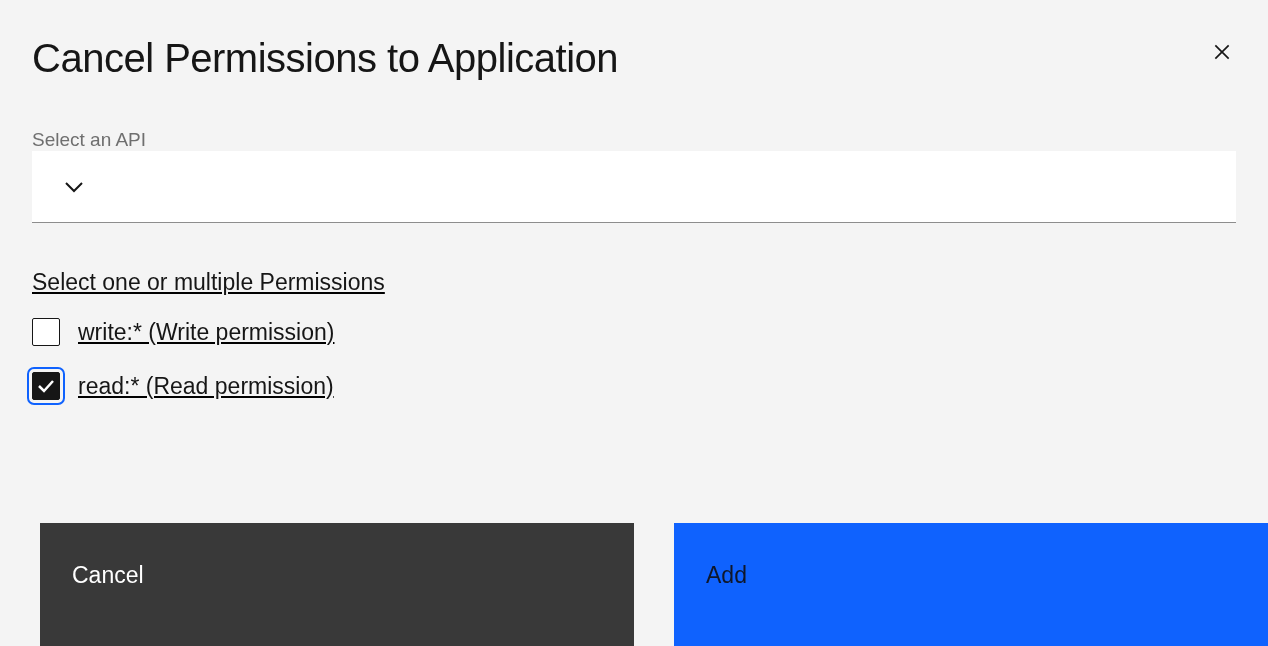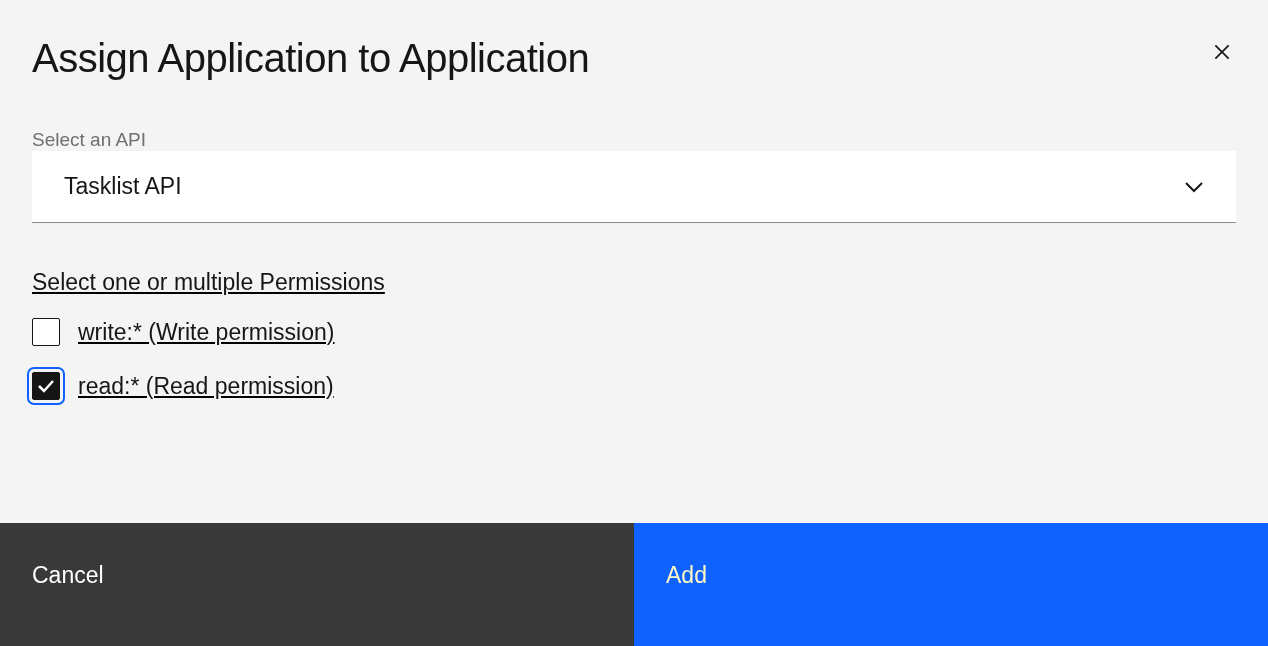--- a/index.html
+++ b/index.html
@@ -133,50 +133,50 @@
     .btn {
       flex: 1;
       border: none;
       cursor: pointer;
       font-size: 23px;
       text-align: left;
       padding: 0 32px;
       display: flex;
       align-items: flex-start;
       padding-top: 39px;
+      margin-left: 40px;
     }
     .btn-cancel {
       background: #393939;
       color: #ffffff;
     }
     .btn-add {
       background: #0f62fe;
-      color: #fef9c3;
+      color: #0f172a;
     }
   </style>
 </head>
 <body>
 
 <div class="modal">
   <div class="header">
-    <h1 class="title">Assign Application to Application</h1>
+    <h1 class="title">Cancel Permissions to Application</h1>
     <button class="close-btn">
       <span>
         <svg viewBox="0 0 24 24" fill="none" stroke="#161616" stroke-width="2">
           <line x1="4" y1="4" x2="20" y2="20"></line>
           <line x1="20" y1="4" x2="4" y2="20"></line>
         </svg>
       </span>
     </button>
   </div>
 
   <div class="body">
     <label class="field-label">Select an API</label>
     <div class="select-wrapper">
-      <span class="select-value">Tasklist API</span>
       <span class="chevron">
         <svg viewBox="0 0 20 12" fill="none" stroke="#161616" stroke-width="2">
           <polyline points="2,2 10,10 18,2"></polyline>
         </svg>
       </span>
     </div>
 
     <div class="permissions-section">
       <label class="permissions-label">Select one or multiple Permissions</label>
 

